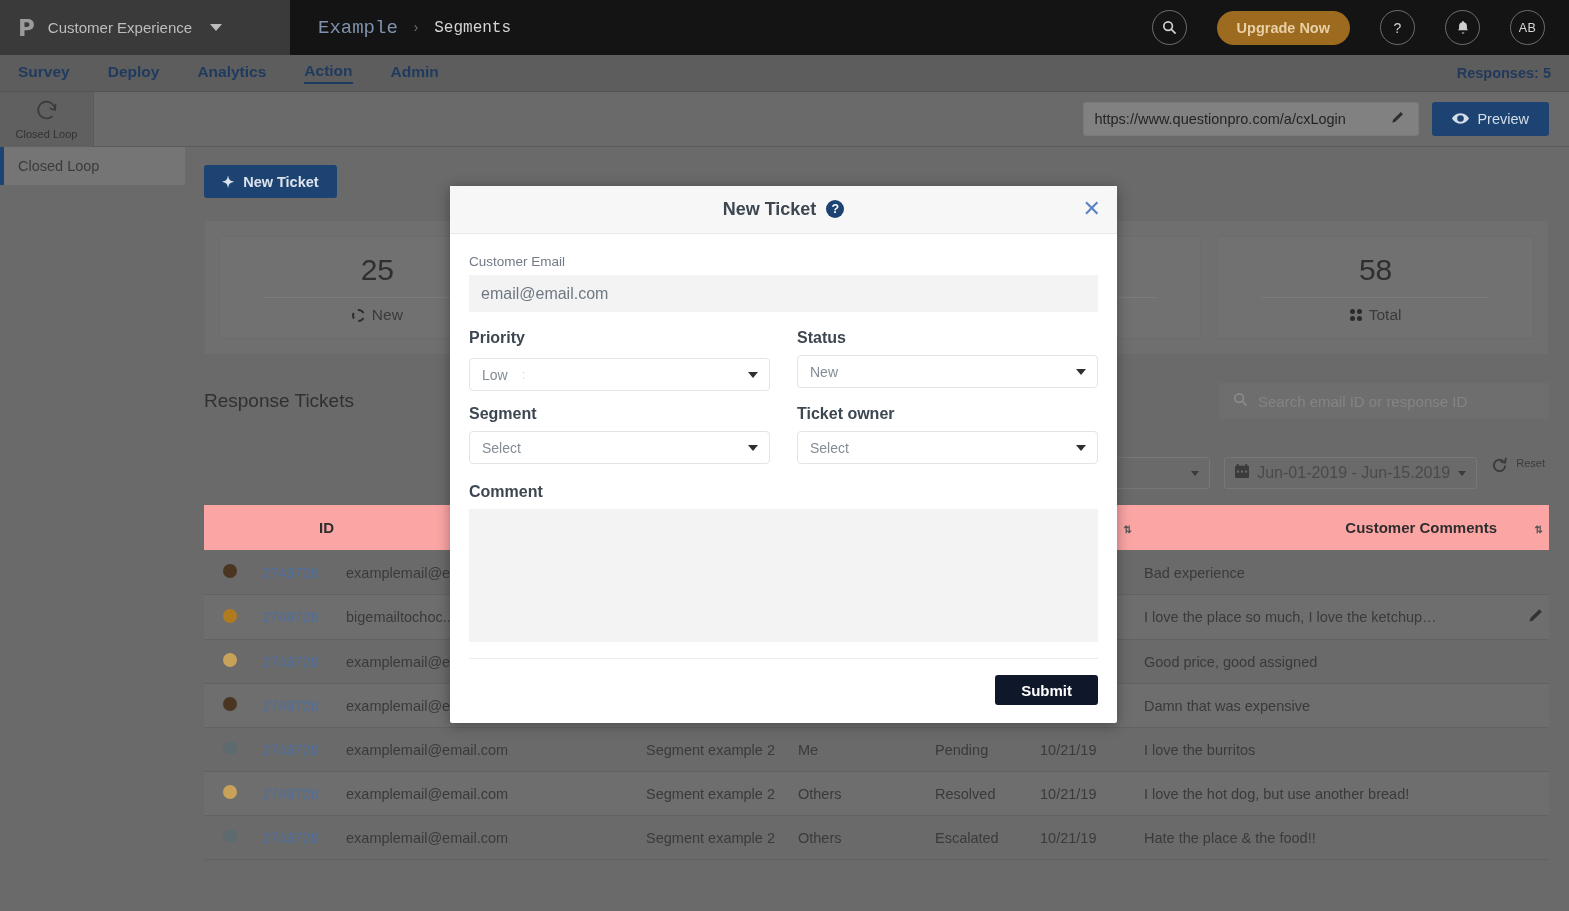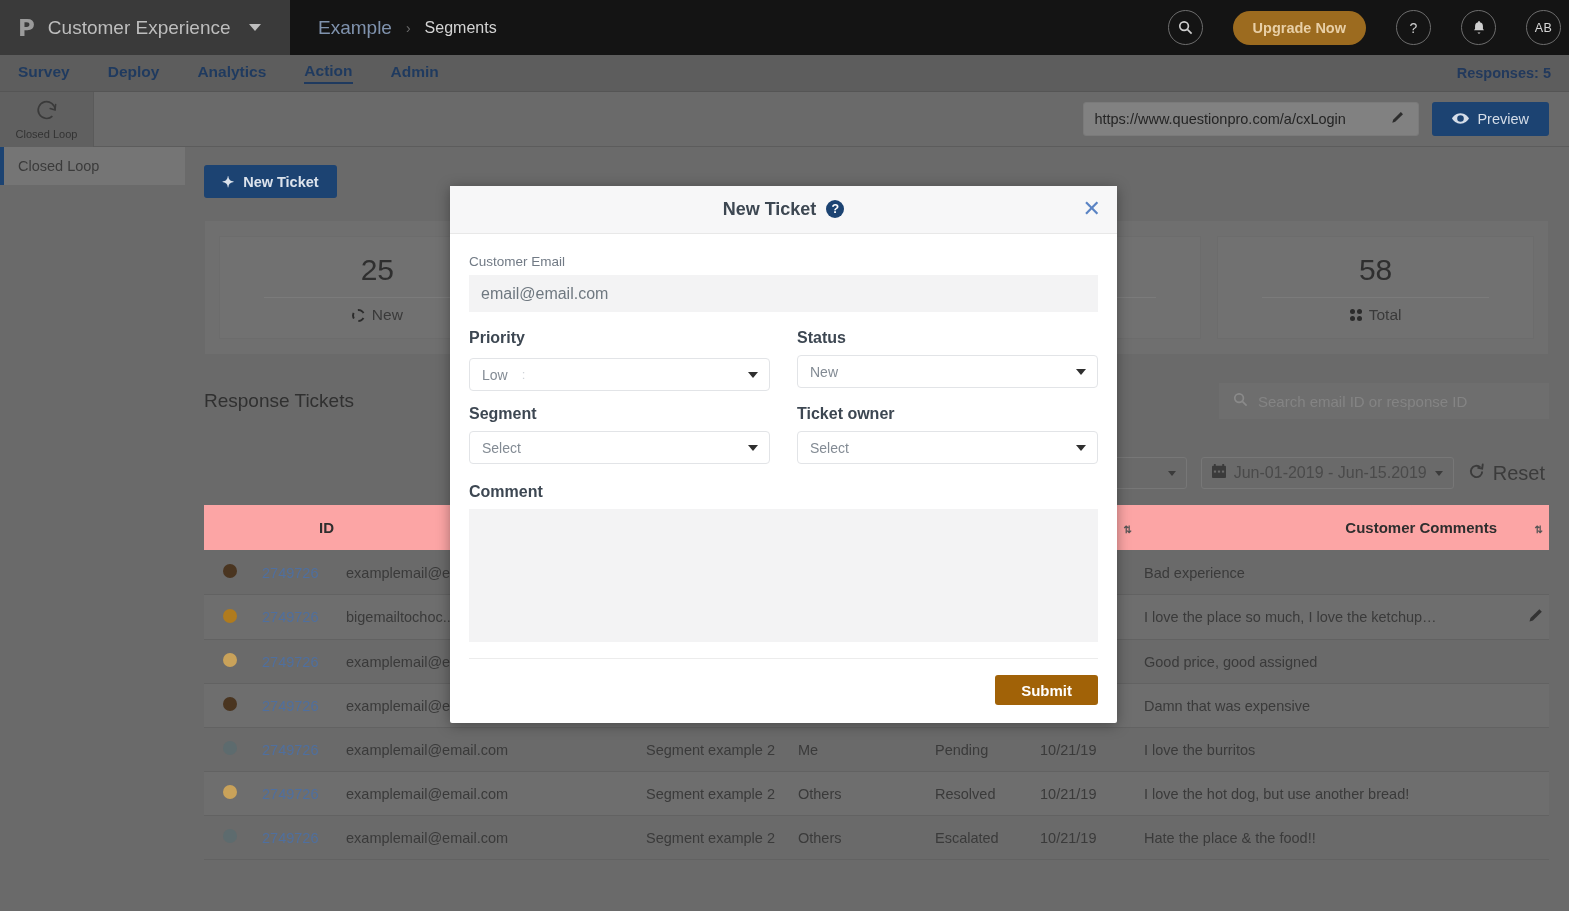--- a/index.html
+++ b/index.html
@@ -14,33 +14,33 @@
   
   .topbar { height: 55px; display: flex; align-items: stretch; background: #141414; }
   .brand-block {
     width: 290px; background: #3a3a3a; display: flex; align-items: center;
     padding: 0 18px; gap: 14px; flex: 0 0 290px;
   }
   .logo-p {
     color: #9b9b9b; font-size: 23px; font-weight: 700; letter-spacing: -1px;
     font-family: "DejaVu Sans", sans-serif;
   }
-  .brand-name { color: #bdbdbd; font-size: 19px; }
+  .brand-name { color: #bdbdbd; font-size: 15px; }
   .brand-caret {
     width: 0; height: 0; border-left: 6px solid transparent;
     border-right: 6px solid transparent; border-top: 7px solid #bdbdbd;
     margin-left: 4px;
   }
   .breadcrumb {
-    flex: 1; display: flex; align-items: center; gap: 14px; padding-left: 28px;
+    flex: 1; display: flex; align-items: center; gap: 14px; padding-left: 28px; font-family: Liberation Mono, monospace;
   }
   .bc-parent { color: #7f92ad; font-size: 19px; }
   .bc-sep { color: #6b6b6b; font-size: 14px; }
   .bc-current { color: #d4d4d4; font-size: 16px; }
-  .top-actions { display: flex; align-items: center; gap: 30px; padding-right: 8px; }
+  .top-actions { display: flex; align-items: center; gap: 30px; padding-right: 24px; }
   .circ-btn {
     width: 35px; height: 35px; border-radius: 50%; border: 1px solid #6d6d6d;
     display: flex; align-items: center; justify-content: center;
     color: #cfcfcf; font-size: 14px; background: transparent;
   }
   .circ-btn.avatar { font-size: 12.5px; letter-spacing: .4px; color: #d8d8d8; }
   .upgrade-btn {
     background: #9c6b1f; color: #e8cfa6; font-size: 14.5px; font-weight: 600;
     border-radius: 18px; padding: 9px 20px; border: none;
   }
@@ -136,21 +136,21 @@
   .filt-lbl { font-size: 12.5px; color: #4a4a4a; }
   .filt-ctl {
     height: 32px; min-width: 92px; border: 1px solid #777; border-radius: 3px;
     display: flex; align-items: center; padding: 0 10px; gap: 8px;
     color: #4a4a4a; font-size: 16px;
   }
   .filt-ctl .car {
     margin-left: auto; width: 0; height: 0; border-left: 4px solid transparent;
     border-right: 4px solid transparent; border-top: 5px solid #3b3b3b;
   }
-  .reset-btn { display: flex; align-items: center; gap: 8px; color: #3b3b3b; font-size: 20px; height: 32px; }
+  .reset-btn { display: flex; gap: 8px; color: #3b3b3b; font-size: 11px; height: 32px; }
 
   
   table.tickets { width: 100%; border-collapse: collapse; margin-top: 16px; }
   table.tickets th {
     background: #fca5a5; color: #2e2e2e; font-size: 15px; font-weight: 700;
     text-align: right; padding: 14px 6px; border-bottom: 1px solid #6a6a6a;
   }
   table.tickets th .srt { color: #555; font-size: 10px; margin-left: 6px; }
   table.tickets td {
     padding: 13px 6px; font-size: 14.5px; color: #3a3a3a;
@@ -203,21 +203,21 @@
   .comment-label { margin-top: 19px; }
   .comment-box {
     width: 100%; height: 133px; background: #f3f3f4; border: none;
     resize: none; font-family: "Liberation Sans", sans-serif; font-size: 14px;
   }
   .modal-foot {
     border-top: 1px solid #ececec; margin: 0 19px; padding: 16px 0 18px;
     display: flex; justify-content: flex-end;
   }
   .submit-btn {
-    background: #a16207; color: #fff; font-size: 15px; font-weight: 700;
+    background: #0f172a; color: #fff; font-size: 15px; font-weight: 700;
     height: 30px; padding: 0 26px; border: none; border-radius: 3px;
   }
   .scrim {
     position: absolute; inset: 0; background: rgba(40,40,40,0.0); pointer-events: none;
   }
 </style>
 </head>
 <body>
 
 <div class="app">

